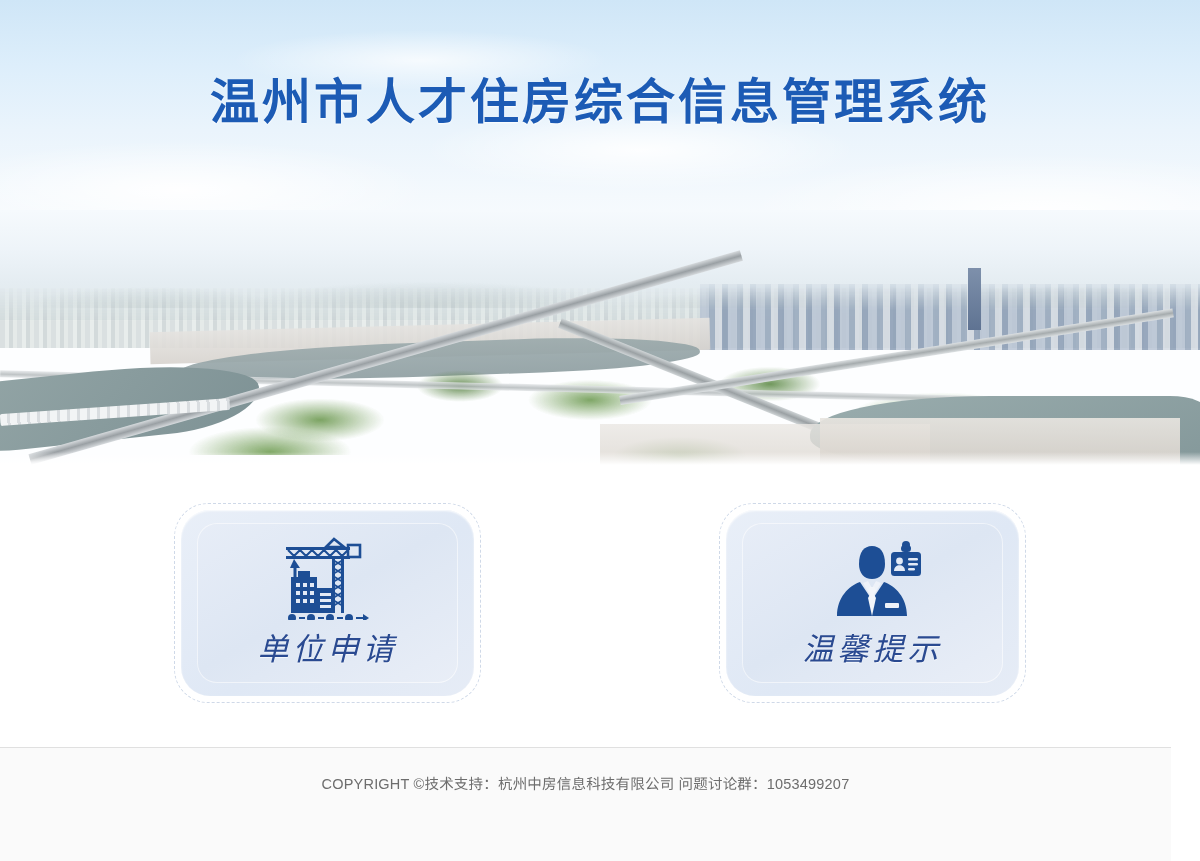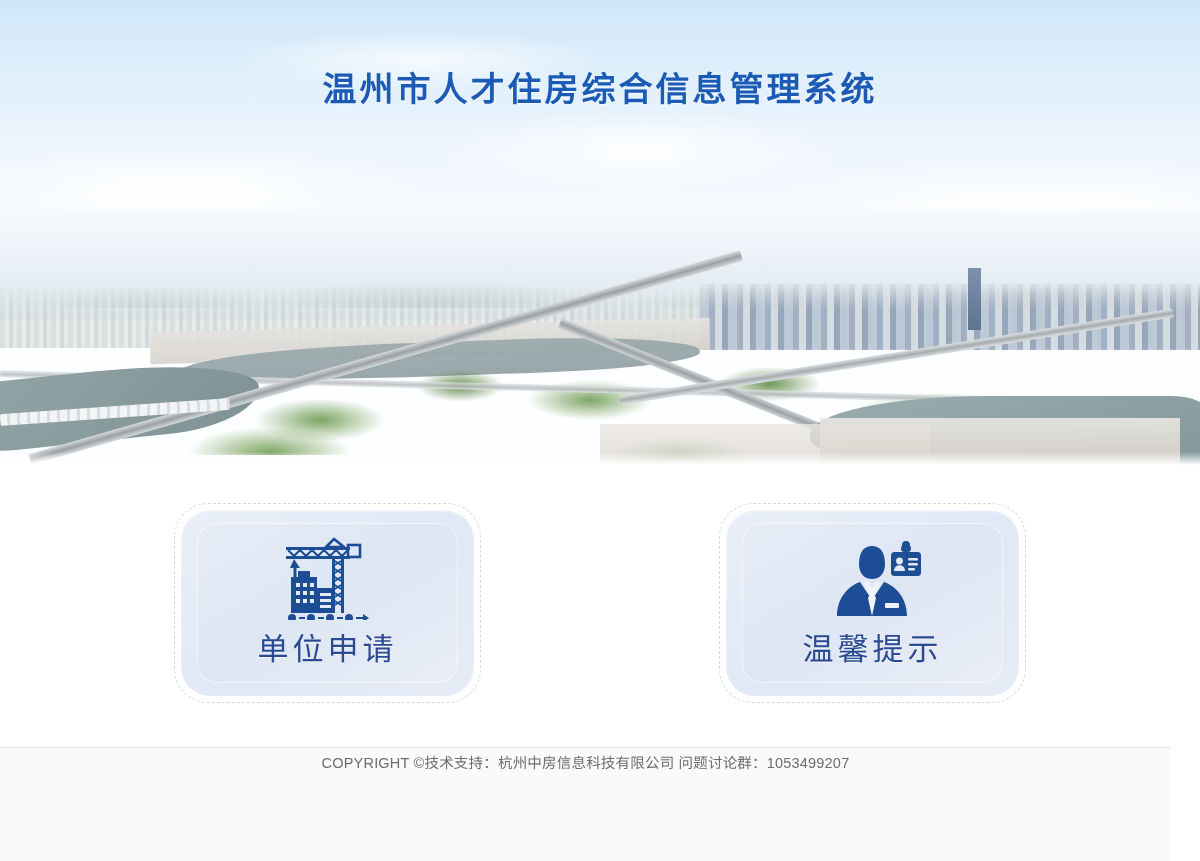--- a/index.html
+++ b/index.html
@@ -42,21 +42,21 @@
       radial-gradient(ellipse 250px 40px at 420px 60px, rgba(255,255,255,0.75) 0%, rgba(255,255,255,0) 75%);
   }
 
   .banner-title {
     position: absolute;
     left: 0;
     top: 62px;
     width: 1200px;
     text-align: center;
     font-family: "DejaVu Serif", "Liberation Serif", serif;
-    font-size: 34px;
+    font-size: 49px;
     font-weight: 700;
     letter-spacing: 3px;
     color: #1c5bb5;
     text-shadow: 0 1px 2px rgba(255,255,255,0.85);
     z-index: 5;
   }
 
   
   .cityscape {
     position: absolute;
@@ -218,20 +218,21 @@
 
   .entry-card {
     width: 307px;
     height: 200px;
     border: 1px dashed #cfd9e8;
     border-radius: 34px;
     padding: 6px;
     box-sizing: border-box;
     background: transparent;
     cursor: pointer;
+    font-style: italic;
   }
   .entry-card-mid {
     width: 100%;
     height: 100%;
     border-radius: 29px;
     box-sizing: border-box;
     padding: 13px 16px;
     background: linear-gradient(145deg, #e9eff8 0%, #dfe8f5 55%, #e6ecf6 100%);
     box-shadow: inset 0 1px 2px rgba(255,255,255,.9);
   }
@@ -265,20 +266,21 @@
   }
 
   
   .footer {
     position: relative;
     width: 1171px;
     height: 114px;
     background: #fafafa;
     border-top: 1px solid #e0e0e0;
     box-sizing: border-box;
+    padding-top: 21px;
     text-align: center;
   }
   .footer-line {
     font-size: 14.5px;
     color: #6d6d6d;
     line-height: 30px;
     letter-spacing: .2px;
   }
 </style>
 </head>

